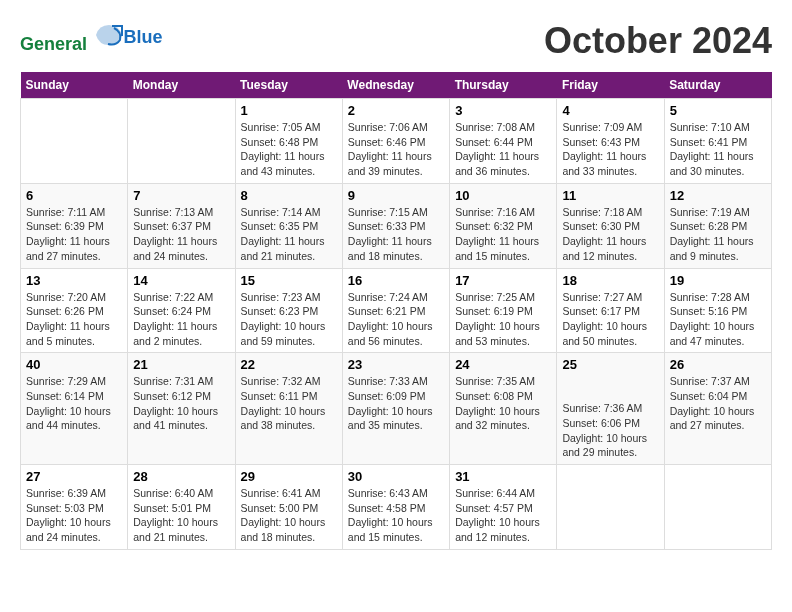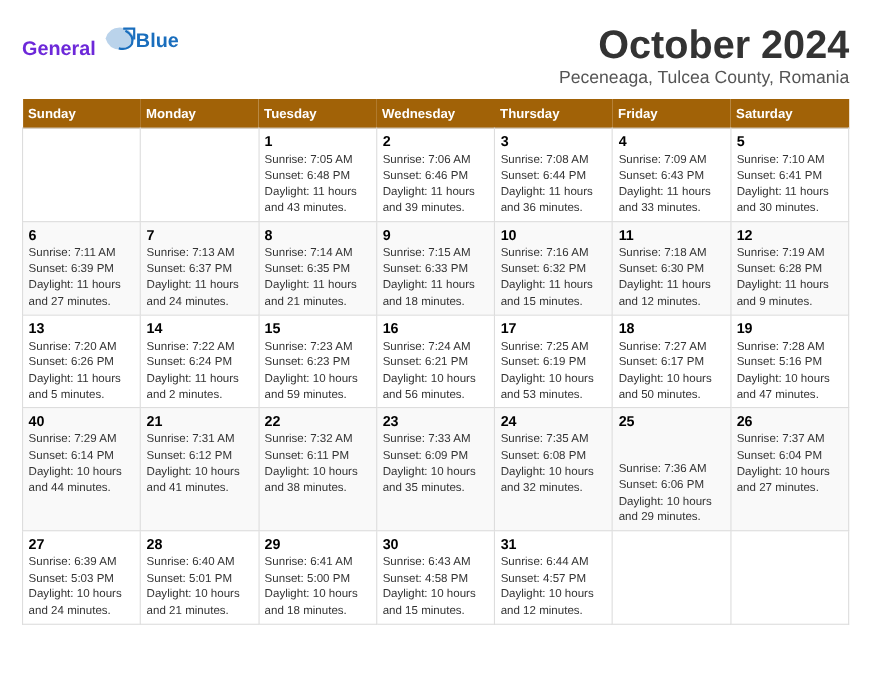--- a/index.html
+++ b/index.html
@@ -16,21 +16,21 @@
       align-items: flex-start;
       margin-bottom: 10px;
     }
     .logo {
       display: flex;
       align-items: center;
     }
     .logo-text-general {
       font-size: 18px;
       font-weight: bold;
-      color: #6d28d9;
+      color: #15803d;
     }
     .logo-text-blue {
       font-size: 18px;
       font-weight: bold;
       color: #1a6ebd;
     }
     .logo-icon {
       width: 30px;
       height: 30px;
       margin-left: 2px;
@@ -46,21 +46,21 @@
     .subtitle {
       font-size: 16px;
       color: #555;
     }
     table {
       width: 100%;
       border-collapse: collapse;
       font-size: 11px;
     }
     thead tr th {
-      background-color: #a16207;
+      background-color: #701a75;
       color: white;
       text-align: left;
       padding: 6px 5px;
       font-size: 12px;
       font-weight: bold;
     }
     tbody tr td {
       border: 1px solid #ddd;
       vertical-align: top;
       padding: 4px 5px;
@@ -96,21 +96,20 @@
       <svg class="logo-icon" viewBox="0 0 30 30" xmlns="http://www.w3.org/2000/svg">
         <path d="M15 5 Q25 5 28 15 Q25 25 15 25 Q5 25 2 15 Q5 5 15 5Z" fill="#1a6ebd" opacity="0.3"></path>
         <path d="M20 8 Q28 12 26 20 Q22 26 14 24" fill="none" stroke="#1a6ebd" stroke-width="2"></path>
         <path d="M18 6 L28 6 L28 16" fill="none" stroke="#1a6ebd" stroke-width="2"></path>
       </svg>
     </div>
     <span class="logo-text-blue">Blue</span>
   </div>
   <div class="title-area">
     <div class="month-title">October 2024</div>
-    <div class="subtitle">Peceneaga, Tulcea County, Romania</div>
   </div>
 </div>
 
 <table>
   <thead>
     <tr>
     <th>Sunday</th>
         <th>Monday</th>
         <th>Tuesday</th>
         <th>Wednesday</th>

